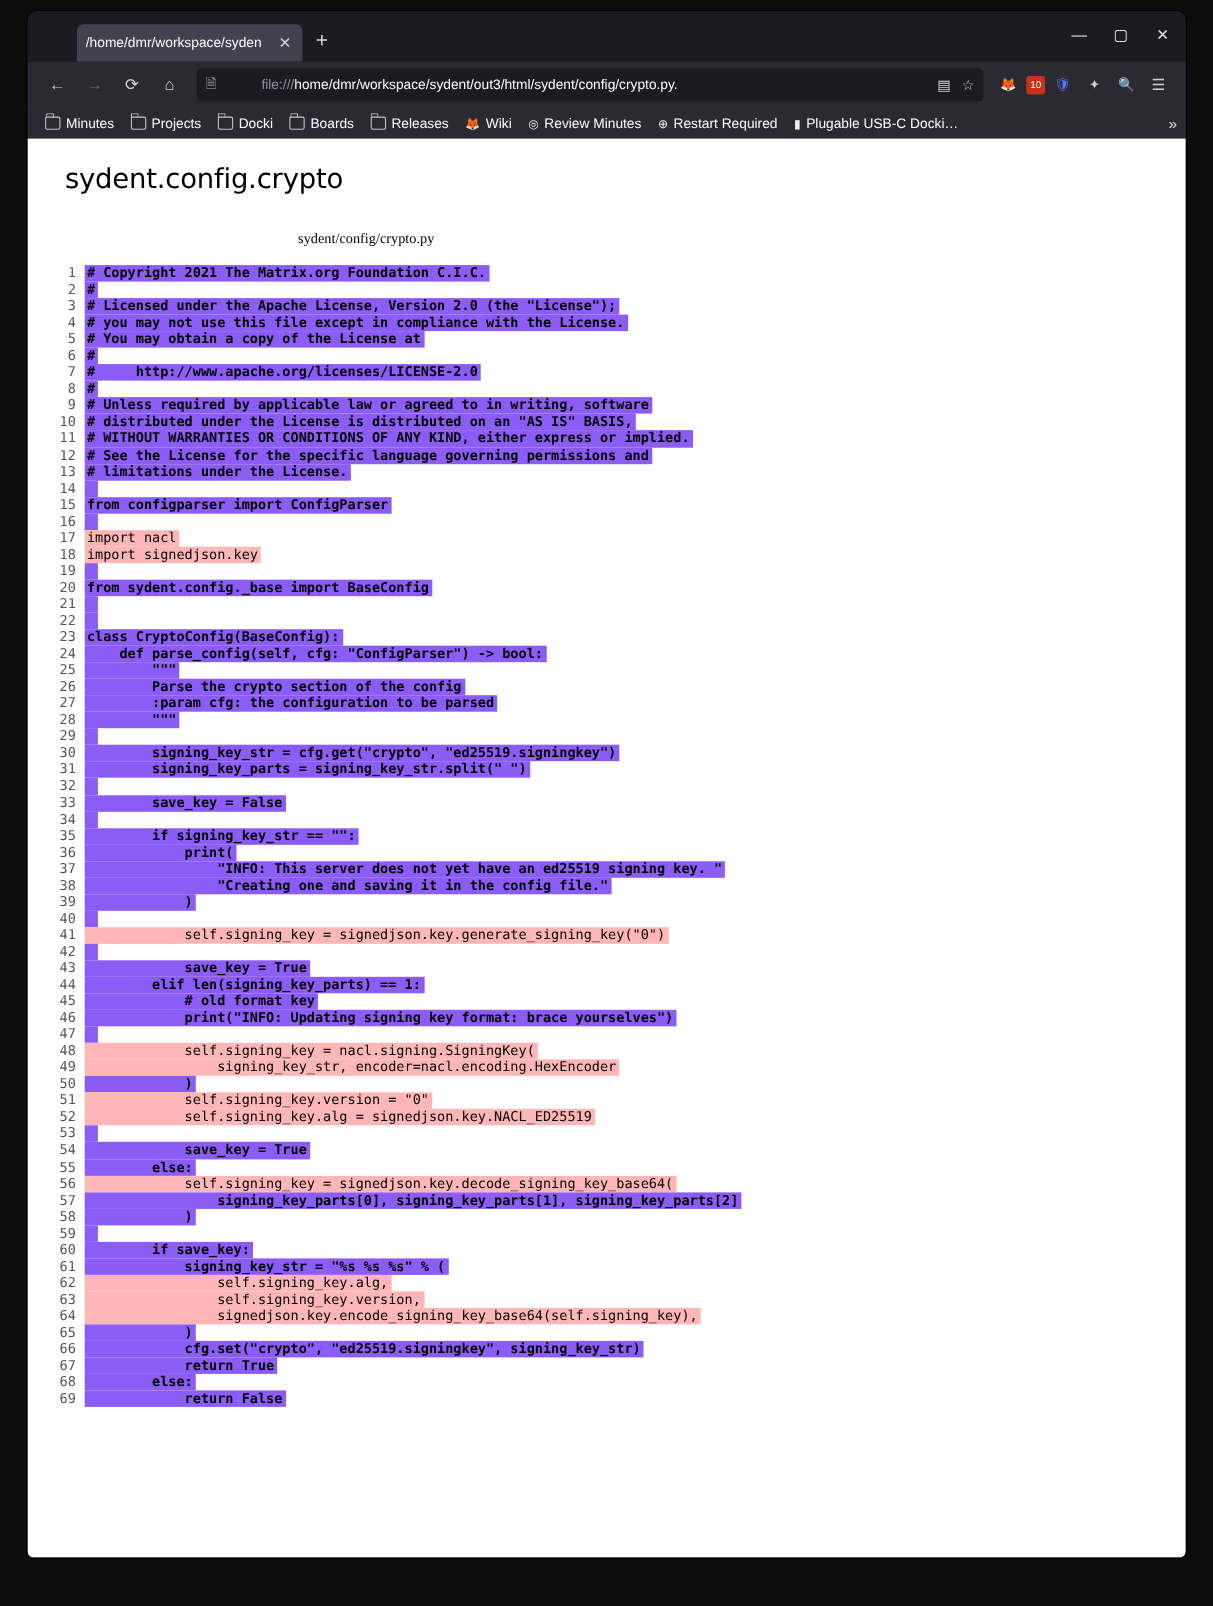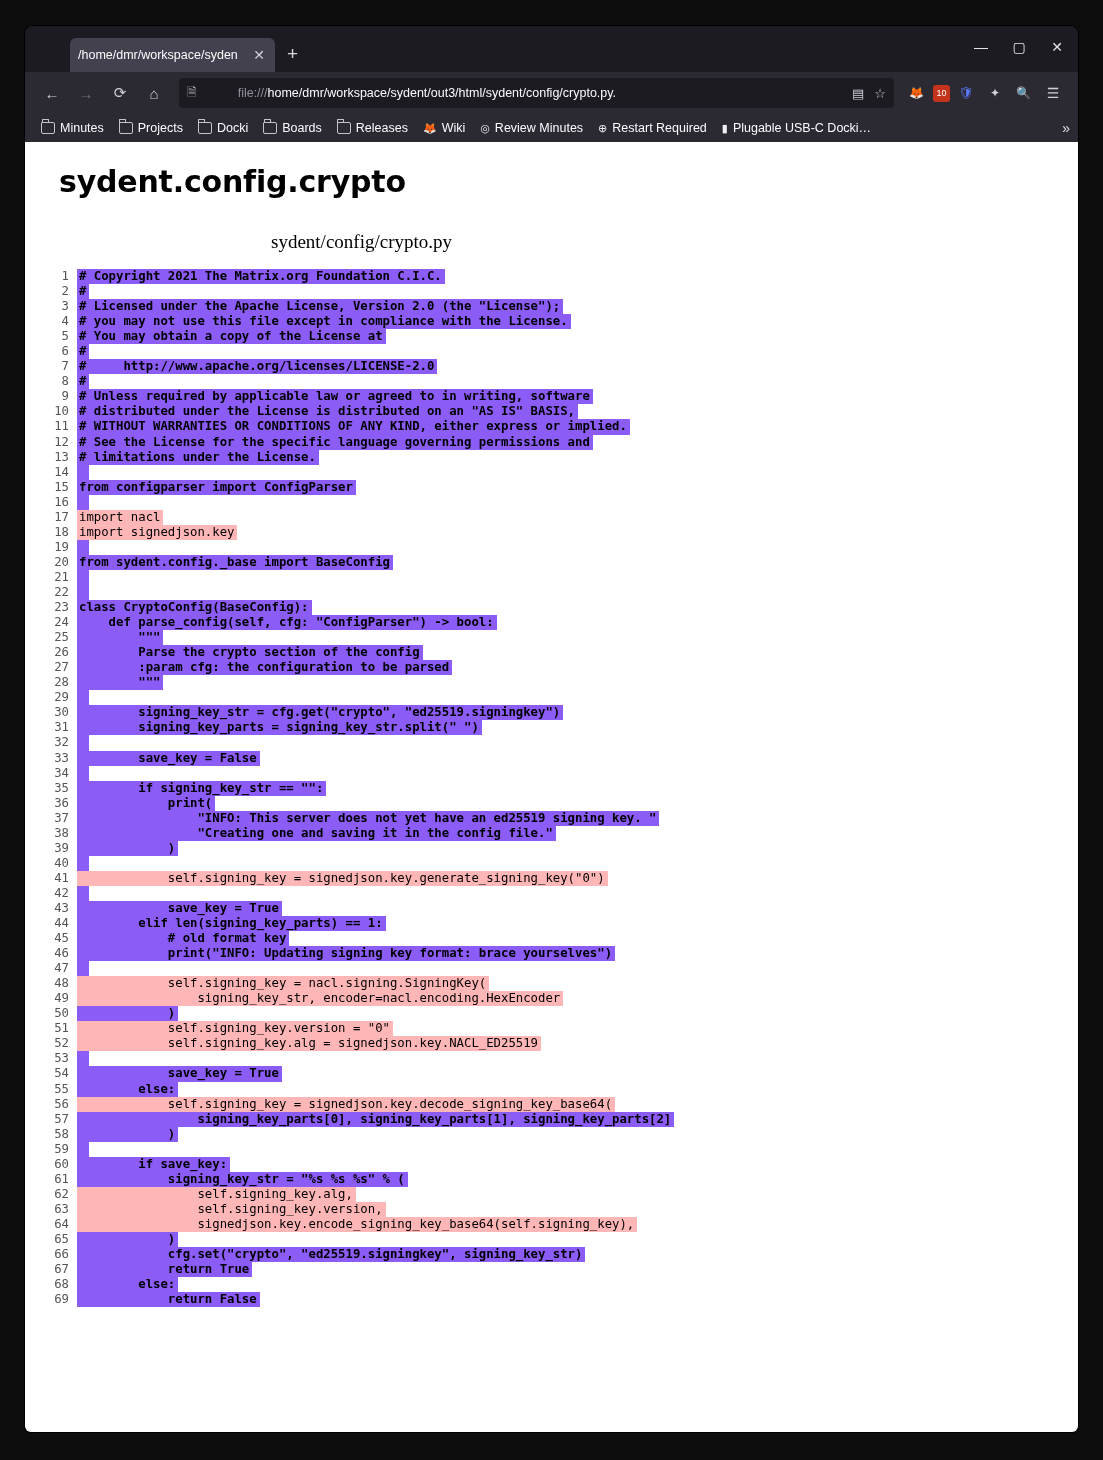--- a/index.html
+++ b/index.html
@@ -7,21 +7,21 @@
     padding: 0;
     background: #0d0d0d;
     width: 1103px;
     height: 1460px;
     overflow: hidden;
     font-family: "Liberation Sans", sans-serif;
   }
   .window {
     position: absolute;
     left: 25px;
-    top: 26px;
+    top: 10px;
     width: 1053px;
     height: 1406px;
     background: #1c1b22;
     border-radius: 8px 8px 6px 6px;
     overflow: hidden;
     box-shadow: 0 0 0 1px #000;
   }
   
   .tabstrip {
     height: 46px;
@@ -198,29 +198,29 @@
   }
   
   .page {
     background: #ffffff;
     height: calc(100% - 46px - 42px - 28px);
     overflow: hidden;
     position: relative;
   }
   h1.title {
     font-family: "DejaVu Sans", sans-serif;
-    font-size: 30px;
-    font-weight: bold;
+    font-size: 25px;
+    font-weight: normal;
     color: #000;
     margin: 22px 0 0 34px;
     letter-spacing: -0.2px;
   }
   .subtitle {
     font-family: "Liberation Serif", serif;
-    font-size: 19px;
+    font-size: 13px;
     color: #000;
     margin: 32px 0 0 246px;
   }
   .code {
     margin: 16px 0 0 0;
     font-family: "DejaVu Sans Mono", monospace;
     font-size: 12.3px;
     line-height: 15.05px;
     color: #000;
     white-space: pre;

